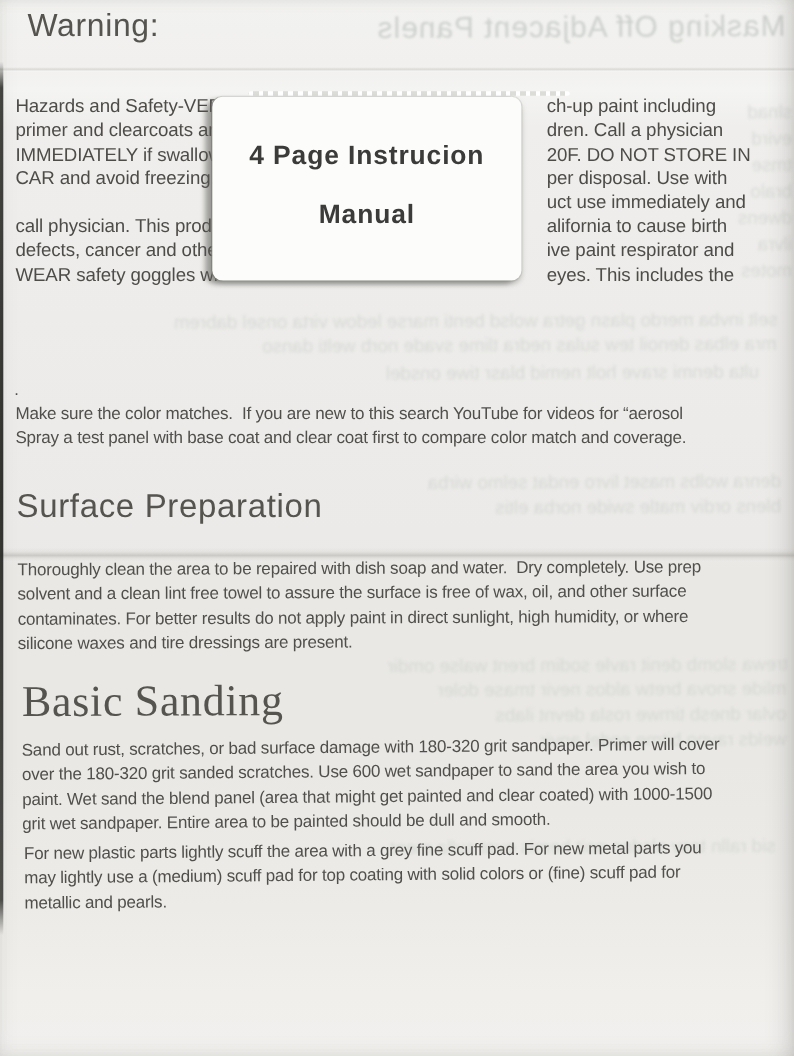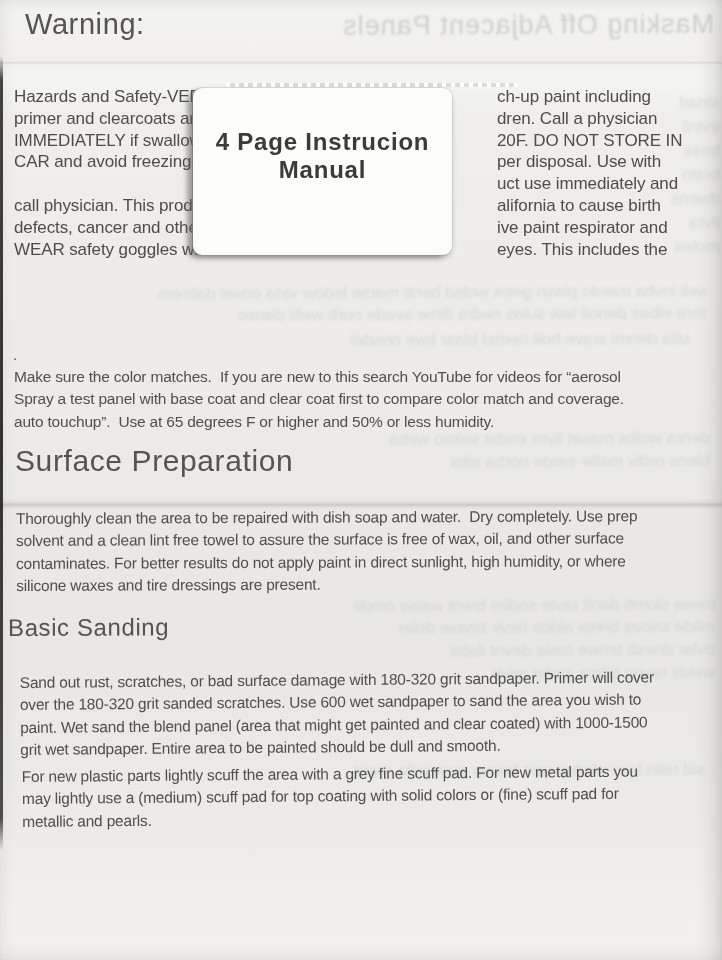--- a/index.html
+++ b/index.html
@@ -23,27 +23,27 @@
     letter-spacing:0.6px; white-space:pre; z-index:2;
   }
   .bline { white-space:pre; color:#514f4c; font-size:15.5px; letter-spacing:-0.2px; }
   .para { position:absolute; z-index:2; }
   .para .row { height:22.3px; line-height:22.3px; }
   .warn-para .row { height:21.8px; line-height:21.8px; position:relative; }
   .warn-para .bline { font-size:17px; letter-spacing:-0.1px; color:#4e4c49; }
   .wl { position:absolute; left:0; top:0; }
   .wr { position:absolute; left:483px; top:0; }
   .sticker {
-    position:absolute; left:193px; top:88px; width:259px; height:167px;
+    position:absolute; left:193px; top:88px; width:281px; height:167px;
     background:#fcfcfa; border-radius:9px; z-index:5; text-align:center;
     box-shadow:-6px 3px 5px rgba(88,88,84,0.50), -1px 0 0 rgba(120,120,116,0.45),
                0 3px 5px rgba(120,120,114,0.35), 0 0 0 1px rgba(210,210,205,0.6);
   }
   .sticker-l1 { margin-top:40px; font-size:24px; font-weight:700; letter-spacing:0.8px; color:#3b3b39; }
-  .sticker-l2 { font-size:24px; font-weight:700; letter-spacing:0.8px; color:#3b3b39; }
+  .sticker-l2 { margin-top:26px; font-size:24px; font-weight:700; letter-spacing:0.8px; color:#3b3b39; }
   .edge-strip {
     position:absolute; left:0; top:56px; width:3px; height:794px; z-index:6;
     background:linear-gradient(180deg, rgba(32,32,30,0) 0%, rgba(32,32,30,0.85) 3%,
       rgba(28,28,26,0.92) 50%, rgba(32,32,30,0.8) 96%, rgba(32,32,30,0) 100%);
   }
   .crease-top {
     position:absolute; left:0; top:61px; width:722px; height:4px; z-index:1;
     background:linear-gradient(180deg, rgba(180,180,175,0.0), rgba(176,176,170,0.35) 50%, rgba(252,252,250,0.5) 100%);
   }
   .crease-mid {
@@ -135,32 +135,31 @@
 
   <div class="sticker">
     <div class="sticker-l1">4 Page Instrucion</div>
     <div class="sticker-l2">Manual</div>
   </div>
 
   <div class="dot">.</div>
   <div class="para" style="left:14px; top:366px; width:690px;">
     <div class="row bline">Make sure the color matches.  If you are new to this search YouTube for videos for “aerosol</div>
     <div class="row bline">Spray a test panel with base coat and clear coat first to compare color match and coverage.</div>
-    <div class="row bline">auto touchup”.  Use at 65 degrees F or higher and 50% or less humidity.</div>
   </div>
 
   <div class="heading" style="left:15px; top:444px; font-size:30px;">Surface Preparation</div>
   <div class="para tilt-s" style="left:16px; top:508px; width:690px;">
     <div class="row bline">Thoroughly clean the area to be repaired with dish soap and water.  Dry completely. Use prep</div>
     <div class="row bline">solvent and a clean lint free towel to assure the surface is free of wax, oil, and other surface</div>
     <div class="row bline">contaminates. For better results do not apply paint in direct sunlight, high humidity, or where</div>
     <div class="row bline">silicone waxes and tire dressings are present.</div>
   </div>
 
-  <div class="heading tilt-s" style="left:8px; top:614px; font-size:24px;">Basic Sanding</div>
+  <div class="heading tilt-s" style="left:20px; top:614px; font-size:40px;font-family:Liberation Serif, serif;">Basic Sanding</div>
   <div class="para tilt-m" style="left:20px; top:672px; width:690px;">
     <div class="row bline">Sand out rust, scratches, or bad surface damage with 180-320 grit sandpaper. Primer will cover</div>
     <div class="row bline">over the 180-320 grit sanded scratches. Use 600 wet sandpaper to sand the area you wish to</div>
     <div class="row bline">paint. Wet sand the blend panel (area that might get painted and clear coated) with 1000-1500</div>
     <div class="row bline">grit wet sandpaper. Entire area to be painted should be dull and smooth.</div>
   </div>
   <div class="para tilt-m" style="left:22px; top:766px; width:690px;">
     <div class="row bline">For new plastic parts lightly scuff the area with a grey fine scuff pad. For new metal parts you</div>
     <div class="row bline">may lightly use a (medium) scuff pad for top coating with solid colors or (fine) scuff pad for</div>
     <div class="row bline">metallic and pearls.</div>

